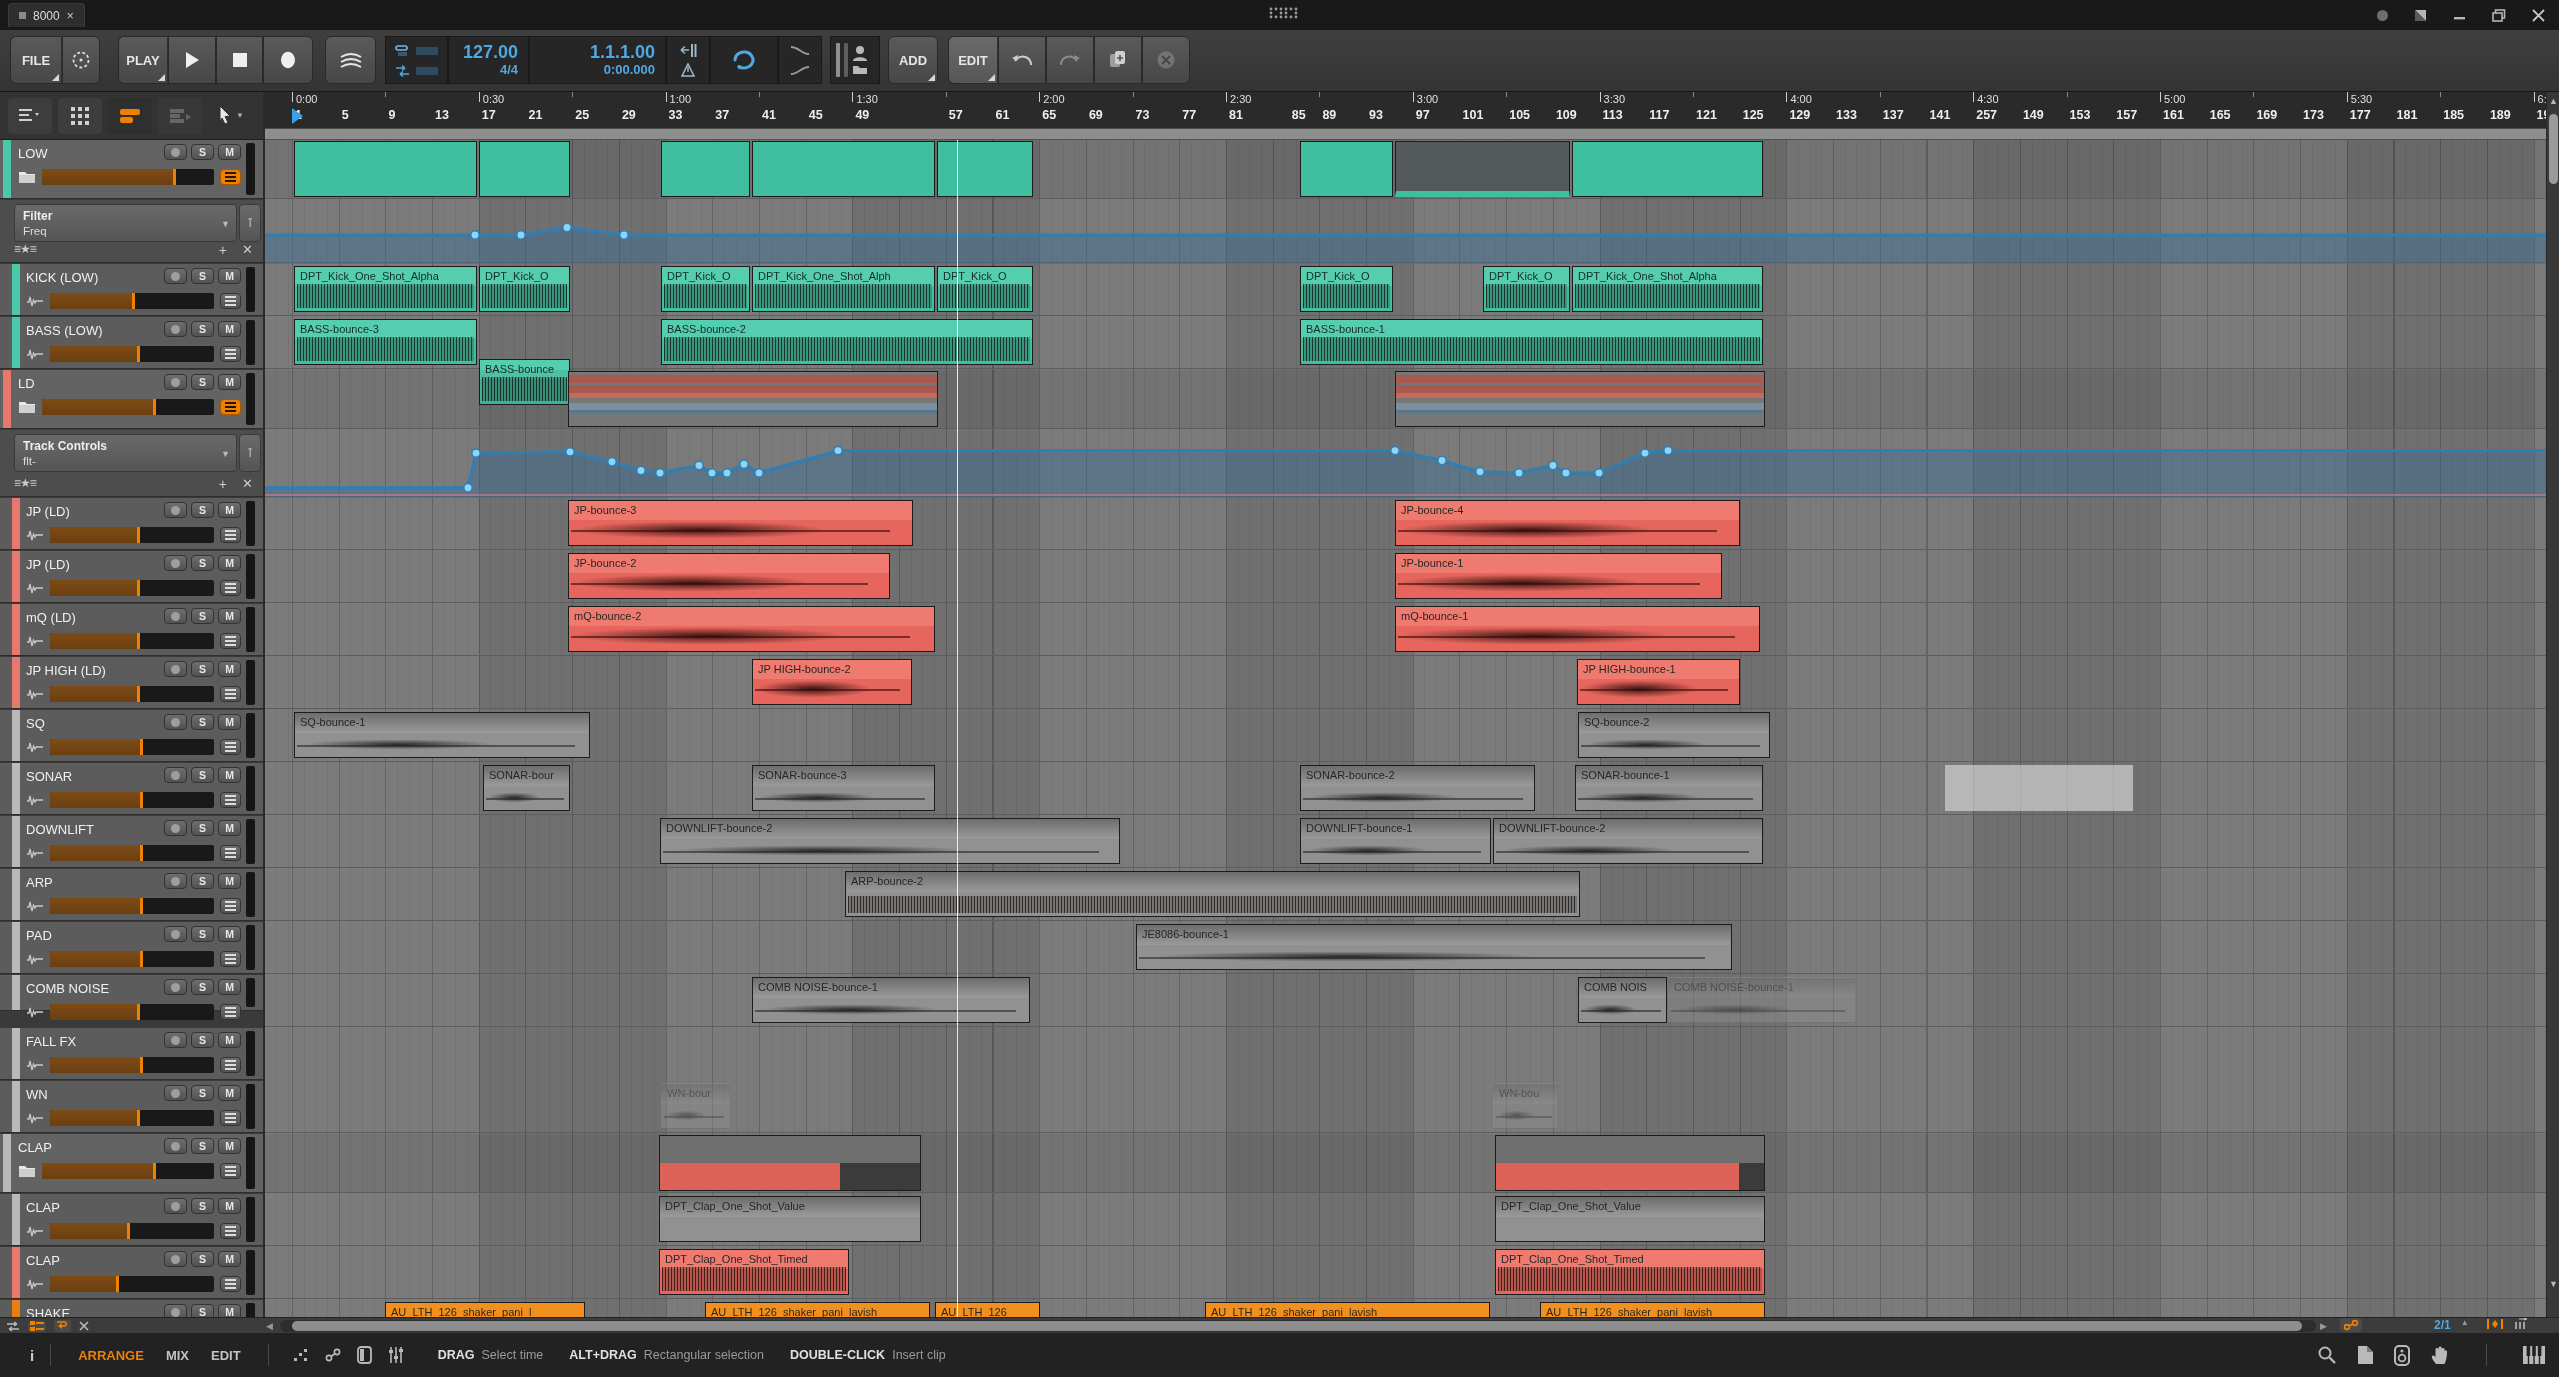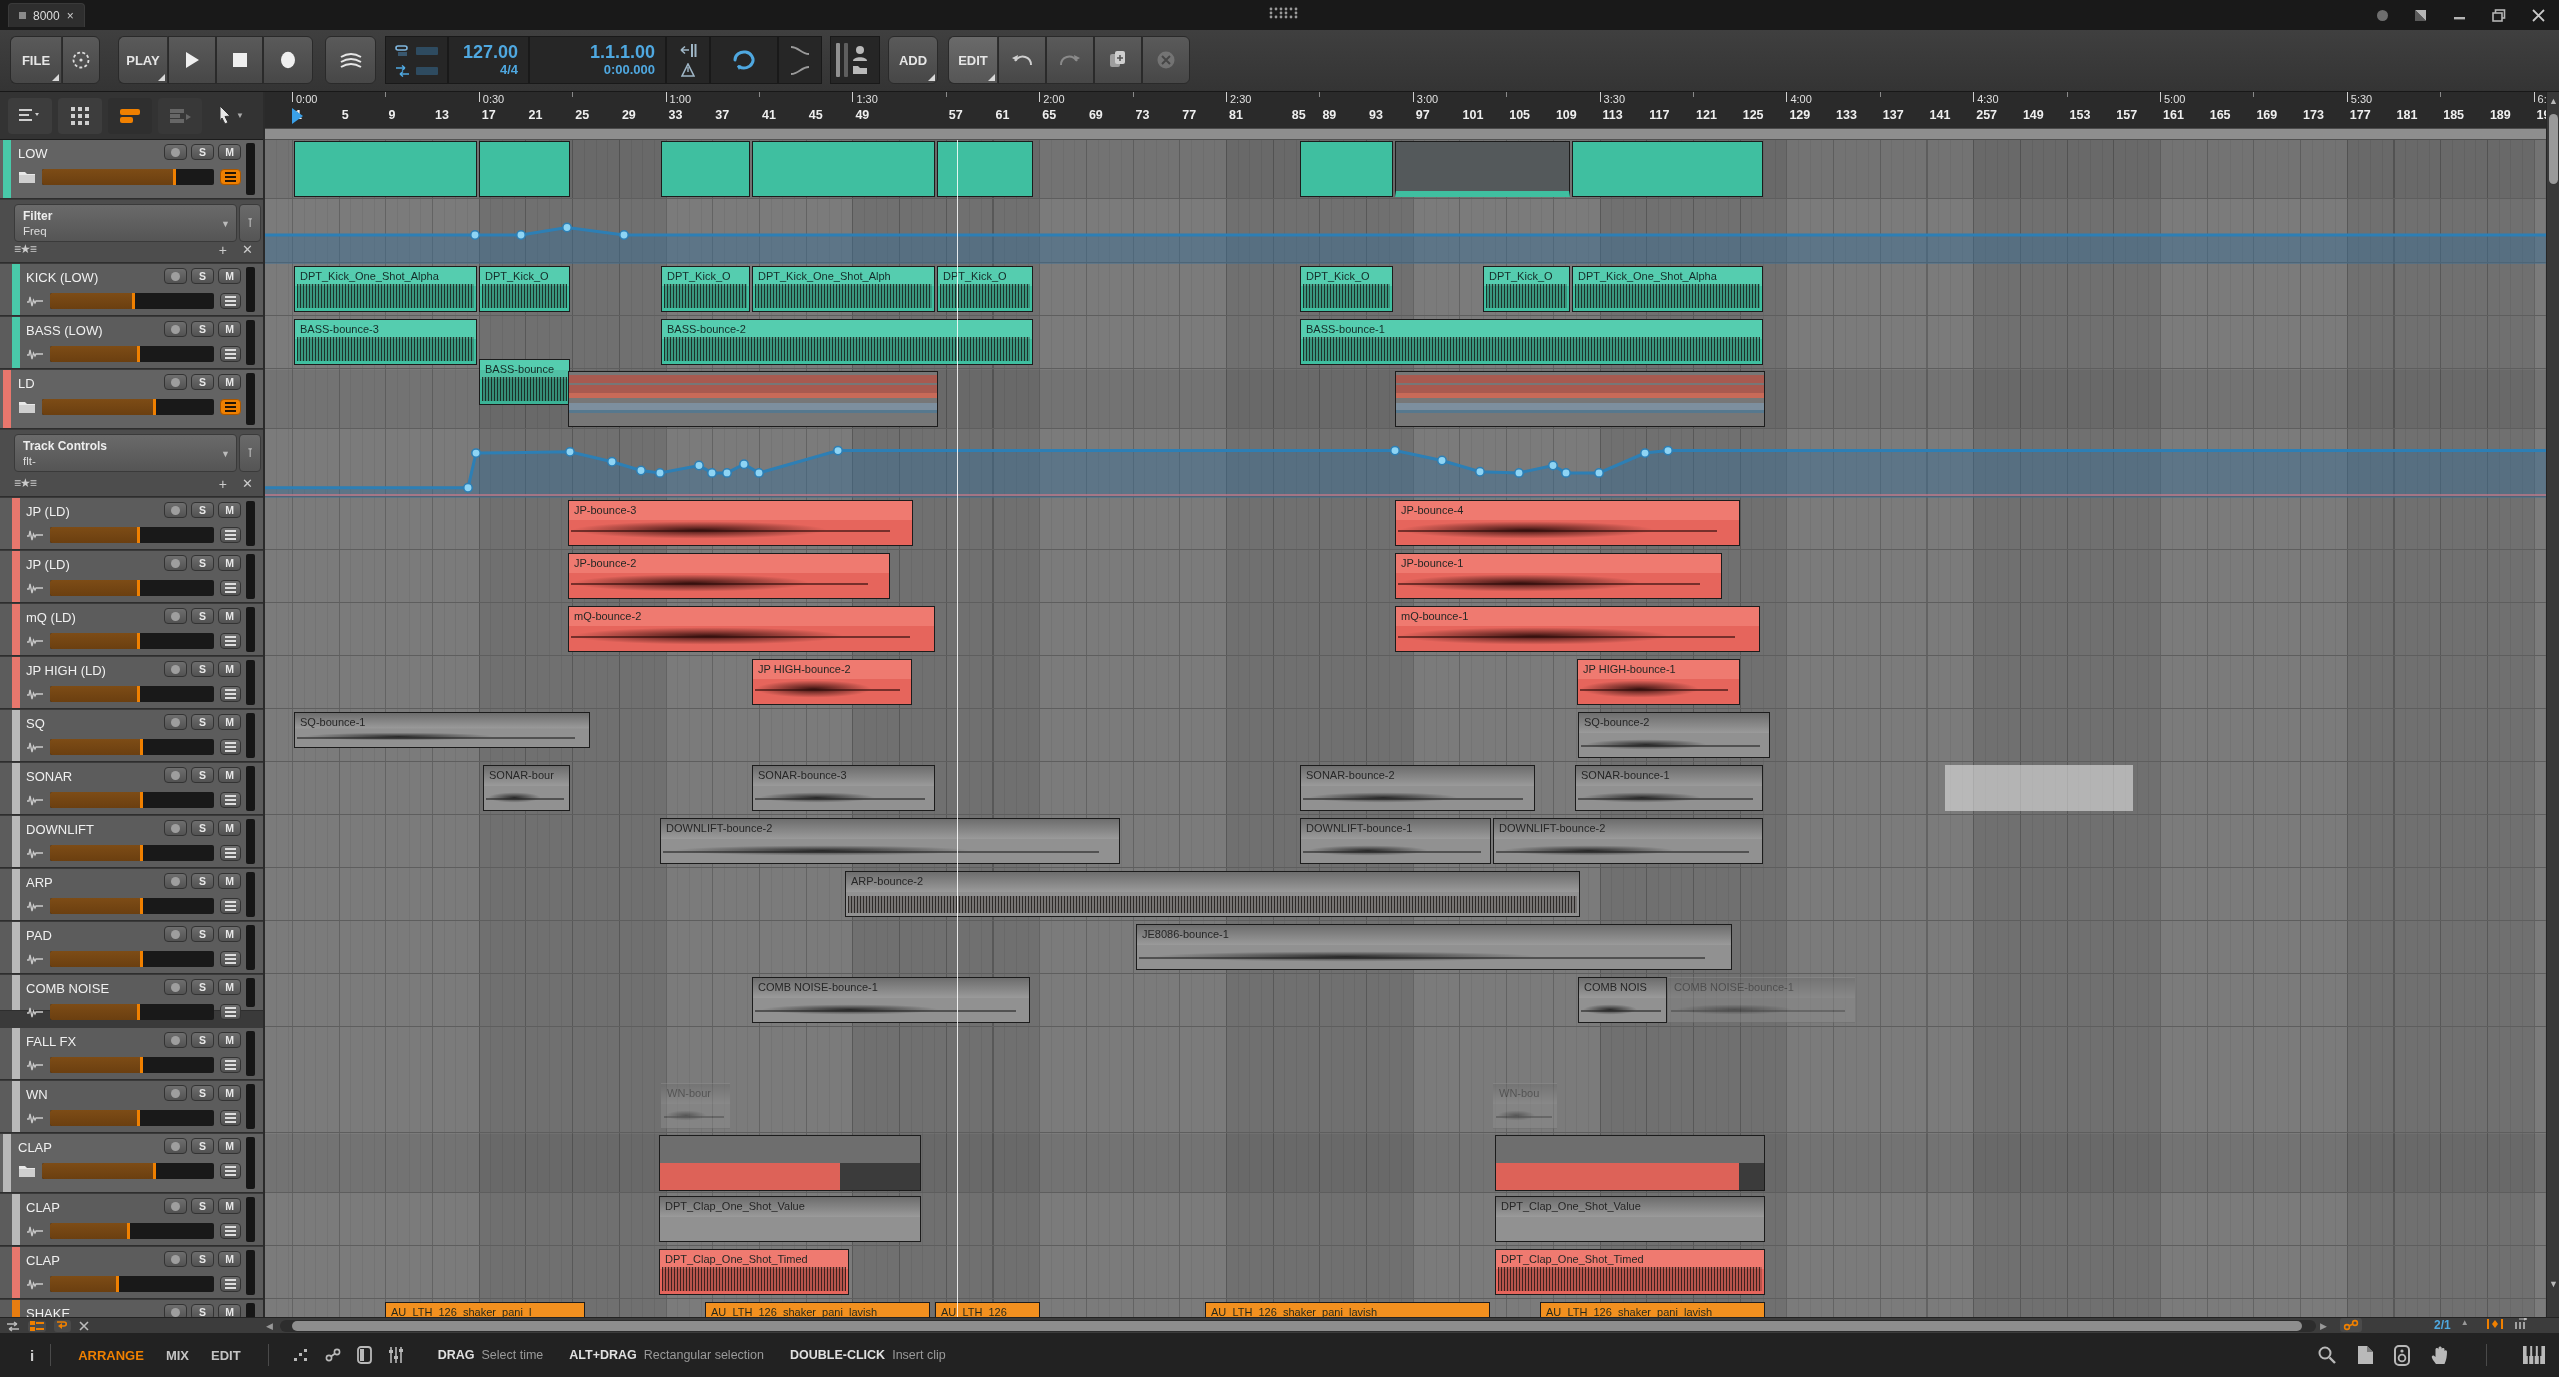--- a/index.html
+++ b/index.html
@@ -1151,21 +1151,21 @@
         <div class="clip" style="left: 487px; top: 2px; width: 160px; height: 46px; background: linear-gradient(rgb(239, 122, 112) 0px, rgb(239, 122, 112) 44%, rgb(230, 101, 92) 44%);">
           <div class="lbl">JP HIGH-bounce-2</div>
           <div class="wave blob"></div>
         </div>
         <div class="clip" style="left: 1312px; top: 2px; width: 163px; height: 46px; background: linear-gradient(rgb(239, 122, 112) 0px, rgb(239, 122, 112) 44%, rgb(230, 101, 92) 44%);">
           <div class="lbl">JP HIGH-bounce-1</div>
           <div class="wave blob"></div>
         </div>
       </div>
       <div class="lane" style="top: 570px; height: 52px;">
-        <div class="clip gray" style="left: 29px; top: 2px; width: 296px; height: 36px; background: linear-gradient(rgb(109, 109, 109) 0px, rgb(154, 154, 154) 45%, rgb(145, 145, 145) 46%);">
+        <div class="clip gray" style="left: 29px; top: 2px; width: 296px; height: 46px; background: linear-gradient(rgb(109, 109, 109) 0px, rgb(154, 154, 154) 45%, rgb(145, 145, 145) 46%);">
           <div class="lbl">SQ-bounce-1</div>
           <div class="wave thin"></div>
         </div>
         <div class="clip gray" style="left: 1313px; top: 2px; width: 192px; height: 46px; background: linear-gradient(rgb(109, 109, 109) 0px, rgb(154, 154, 154) 45%, rgb(145, 145, 145) 46%);">
           <div class="lbl">SQ-bounce-2</div>
           <div class="wave thin"></div>
         </div>
       </div>
       <div class="lane" style="top: 623px; height: 52px;">
         <div class="clip gray" style="left: 218px; top: 2px; width: 87px; height: 46px; background: linear-gradient(rgb(109, 109, 109) 0px, rgb(154, 154, 154) 45%, rgb(145, 145, 145) 46%);">

